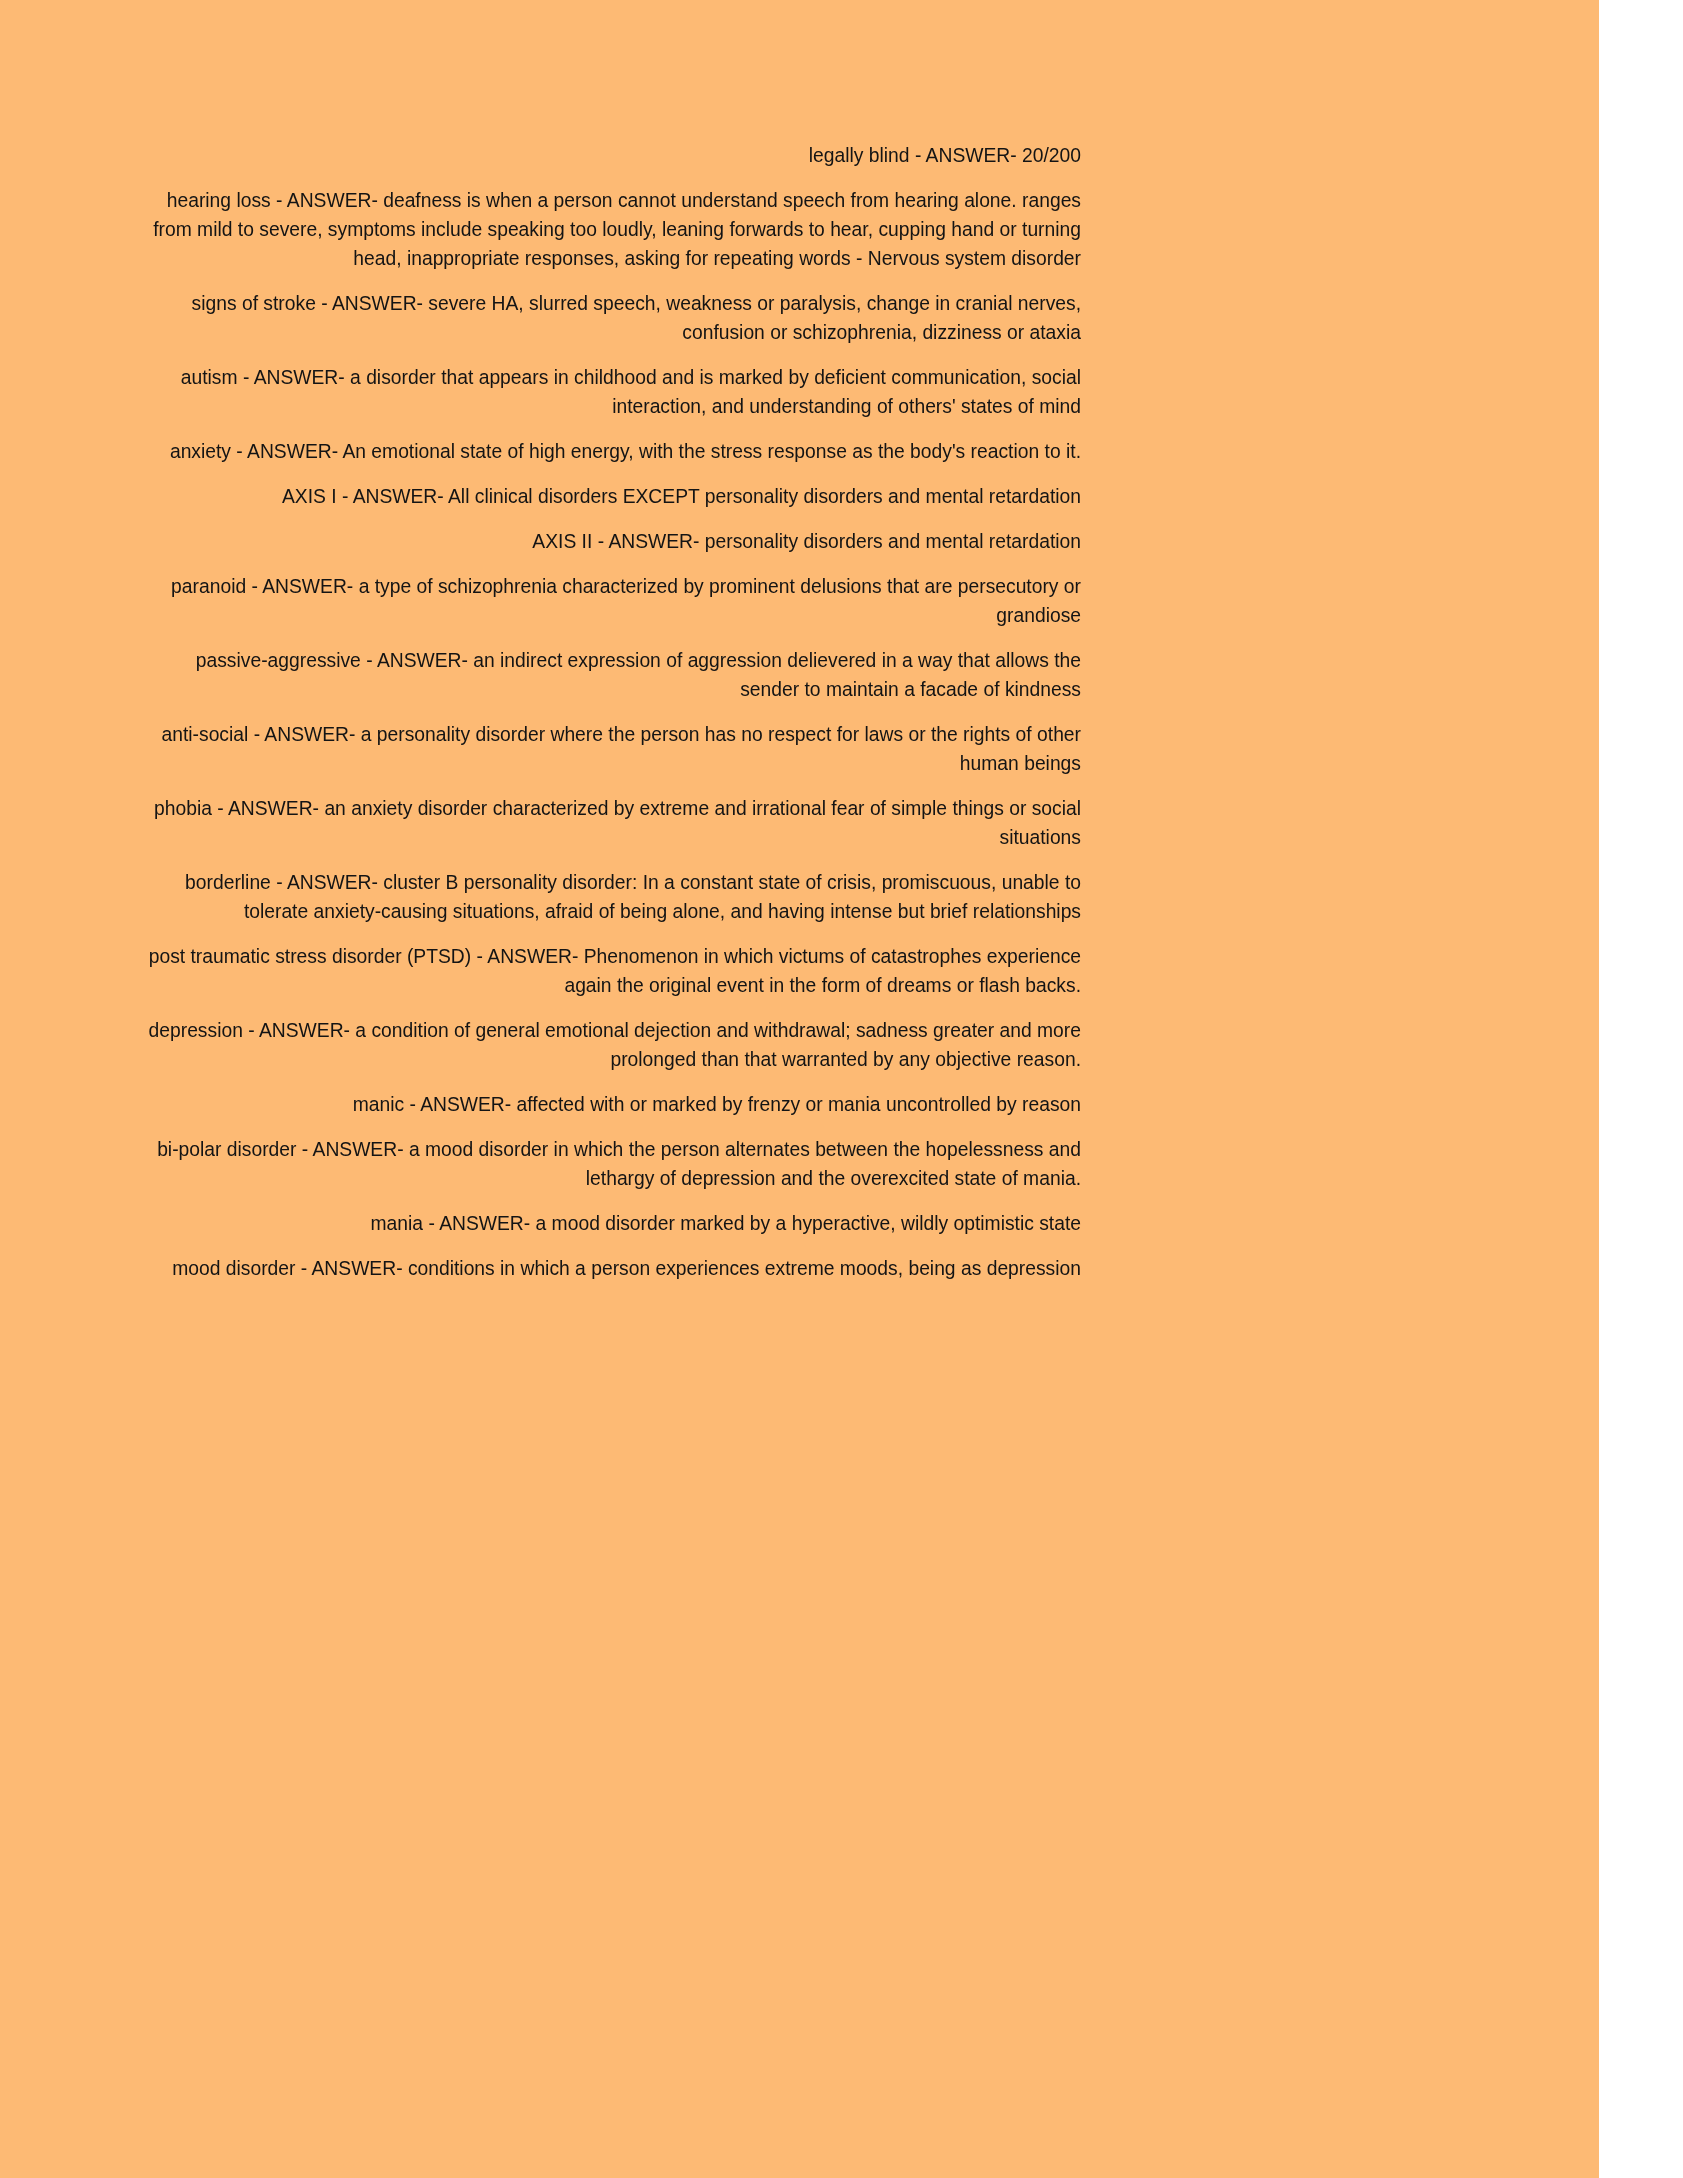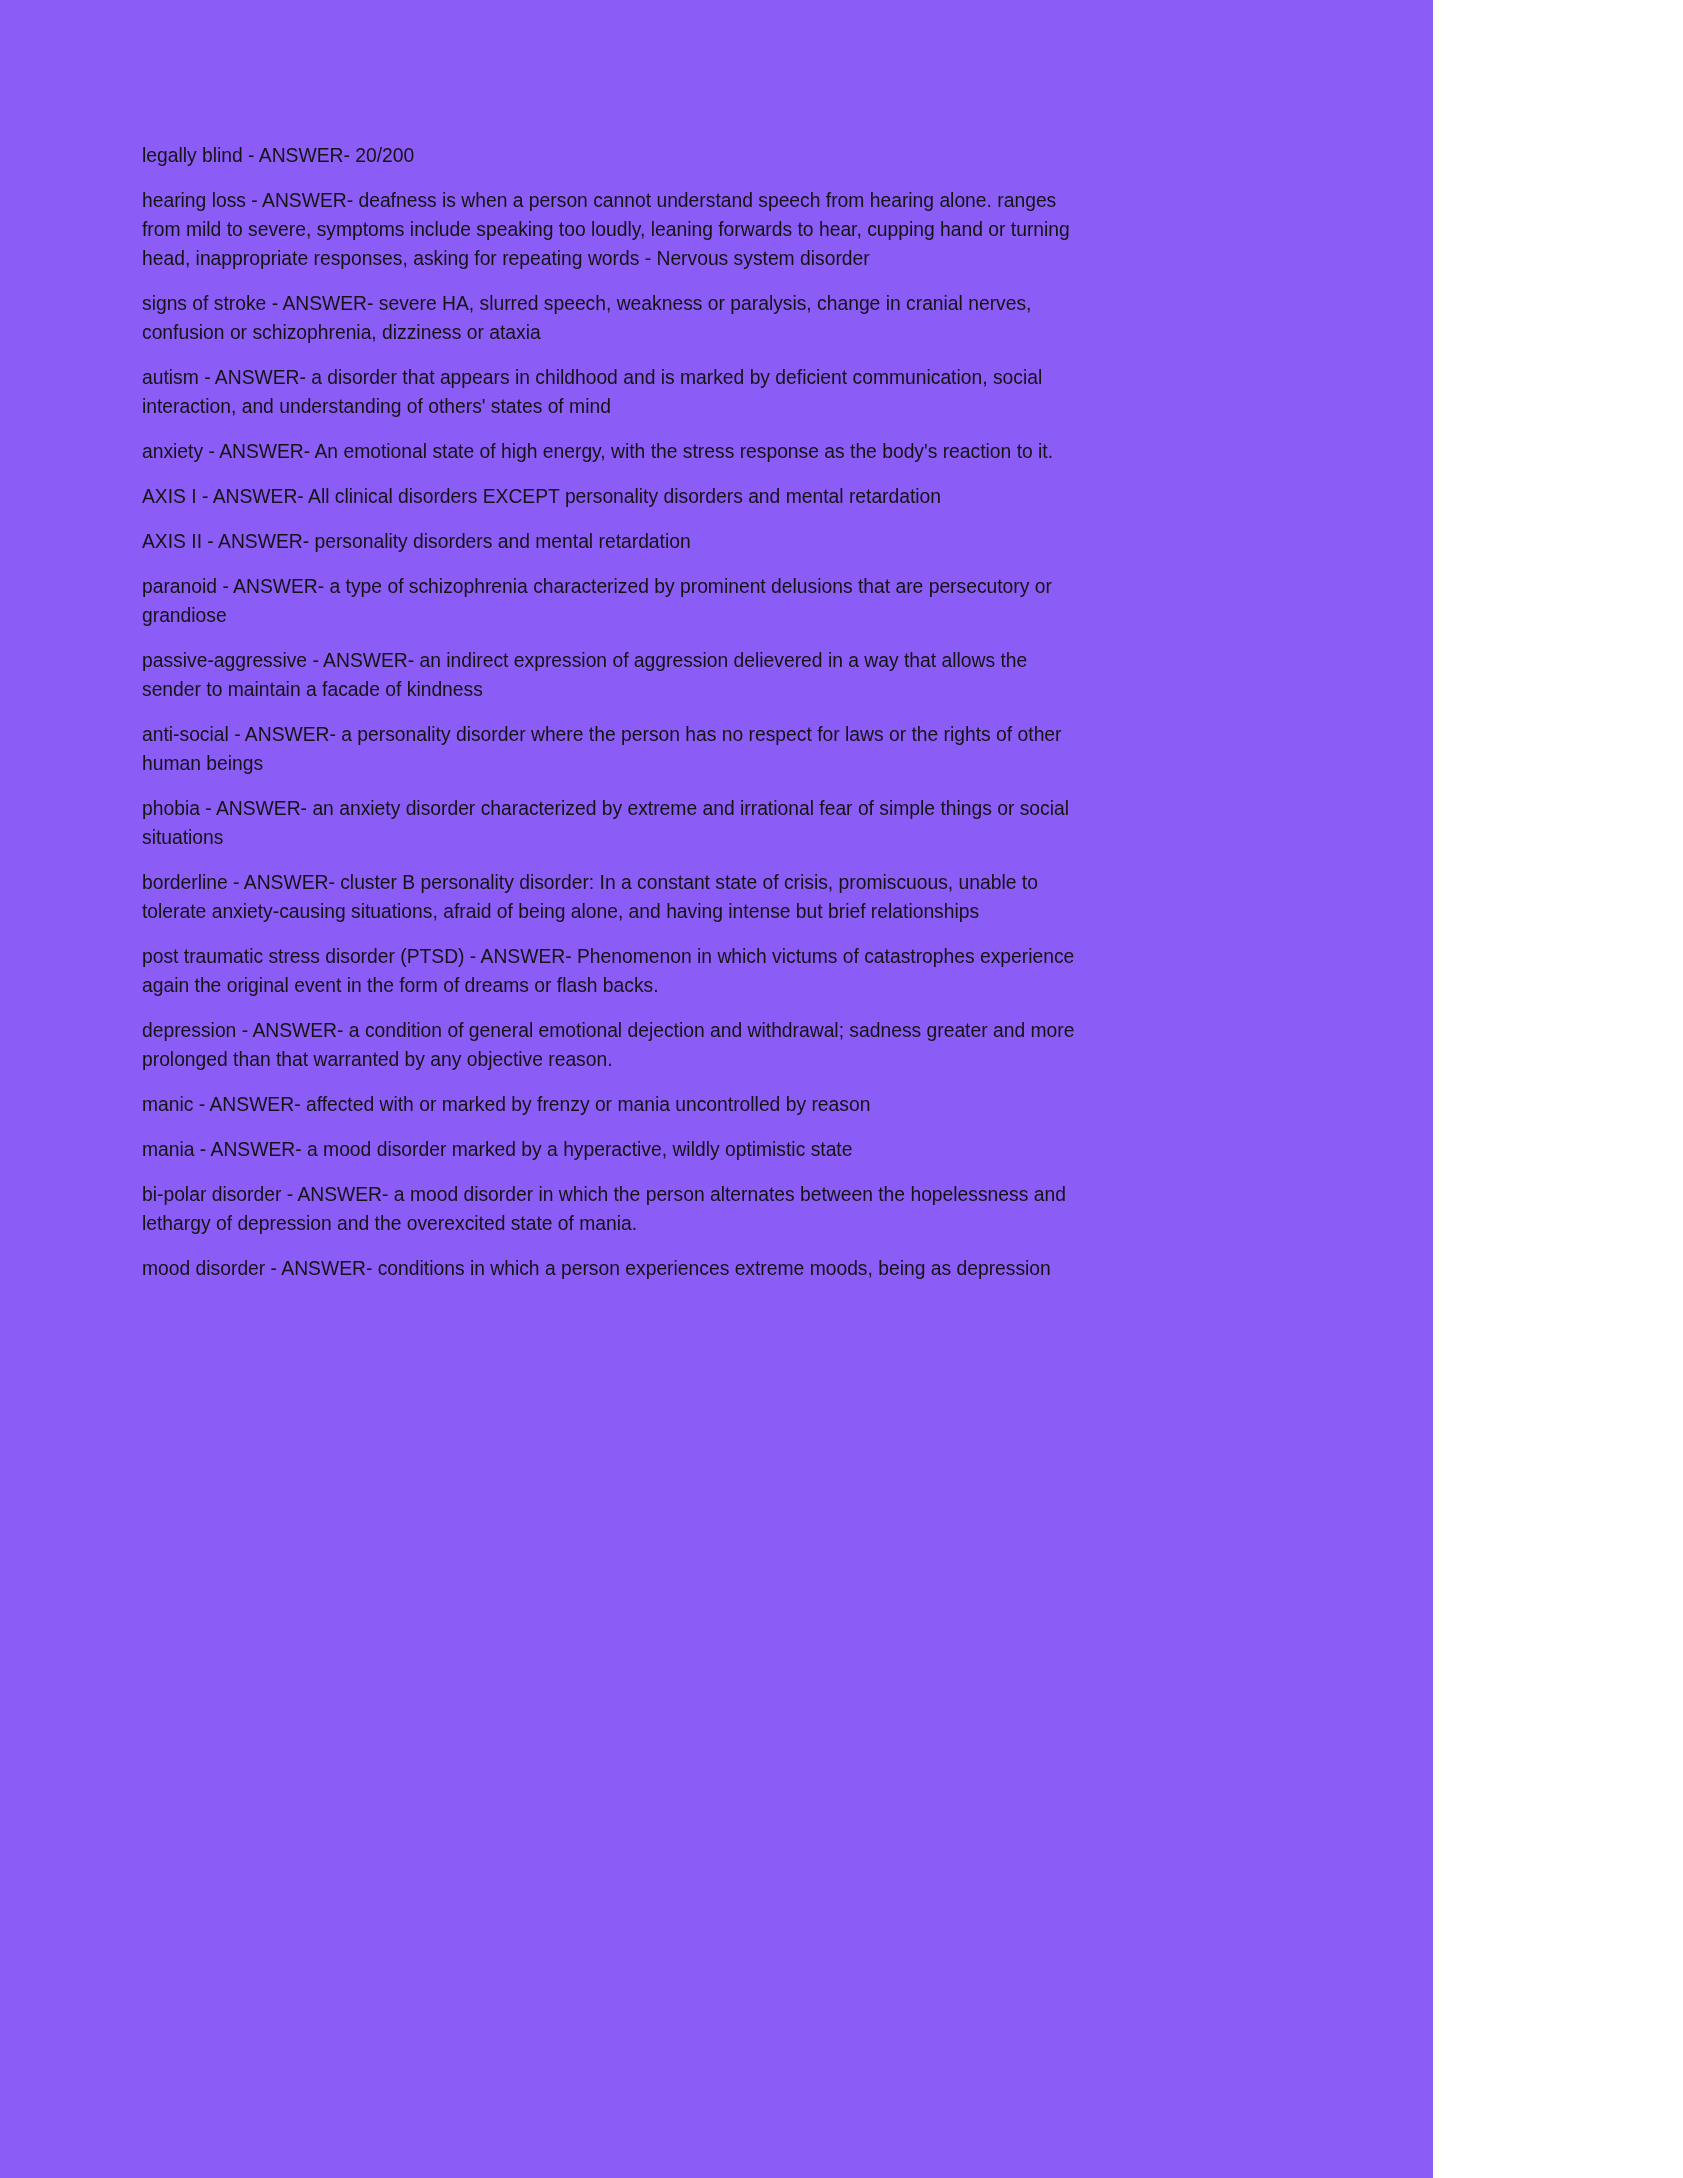--- a/index.html
+++ b/index.html
@@ -9,24 +9,25 @@
   }
   body {
     width: 1683px;
     height: 2178px;
     font-family: "Liberation Sans", sans-serif;
     color: #141414;
     overflow: hidden;
   }
   .page {
     box-sizing: border-box;
-    width: 1433px;
+    width: 1599px;
     height: 2178px;
-    background: #8b5cf6;
+    background: #fdba74;
     padding: 141px 0 0 142px;
+    text-align: right;
   }
   .content {
     width: 939px;
   }
   p.entry {
     margin: 0 0 16px 0;
     font-size: 19.3px;
     line-height: 29px;
     font-weight: 400;
     letter-spacing: 0;
@@ -46,18 +47,18 @@
     <p class="entry">AXIS I - ANSWER- All clinical disorders EXCEPT personality disorders and mental retardation</p>
     <p class="entry">AXIS II - ANSWER- personality disorders and mental retardation</p>
     <p class="entry">paranoid - ANSWER- a type of schizophrenia characterized by prominent delusions that are persecutory or grandiose</p>
     <p class="entry">passive-aggressive - ANSWER- an indirect expression of aggression delievered in a way that allows the sender to maintain a facade of kindness</p>
     <p class="entry">anti-social - ANSWER- a personality disorder where the person has no respect for laws or the rights of other human beings</p>
     <p class="entry">phobia - ANSWER- an anxiety disorder characterized by extreme and irrational fear of simple things or social situations</p>
     <p class="entry">borderline - ANSWER- cluster B personality disorder: In a constant state of crisis, promiscuous, unable to tolerate anxiety-causing situations, afraid of being alone, and having intense but brief relationships</p>
     <p class="entry">post traumatic stress disorder (PTSD) - ANSWER- Phenomenon in which victums of catastrophes experience again the original event in the form of dreams or flash backs.</p>
     <p class="entry">depression - ANSWER- a condition of general emotional dejection and withdrawal; sadness greater and more prolonged than that warranted by any objective reason.</p>
     <p class="entry">manic - ANSWER- affected with or marked by frenzy or mania uncontrolled by reason</p>
+    <p class="entry">bi-polar disorder - ANSWER- a mood disorder in which the person alternates between the hopelessness and lethargy of depression and the overexcited state of mania.</p>
     <p class="entry">mania - ANSWER- a mood disorder marked by a hyperactive, wildly optimistic state</p>
-    <p class="entry">bi-polar disorder - ANSWER- a mood disorder in which the person alternates between the hopelessness and lethargy of depression and the overexcited state of mania.</p>
     <p class="entry">mood disorder - ANSWER- conditions in which a person experiences extreme moods, being as depression</p>
   </div>
 </div>
 
 
 </body></html>

